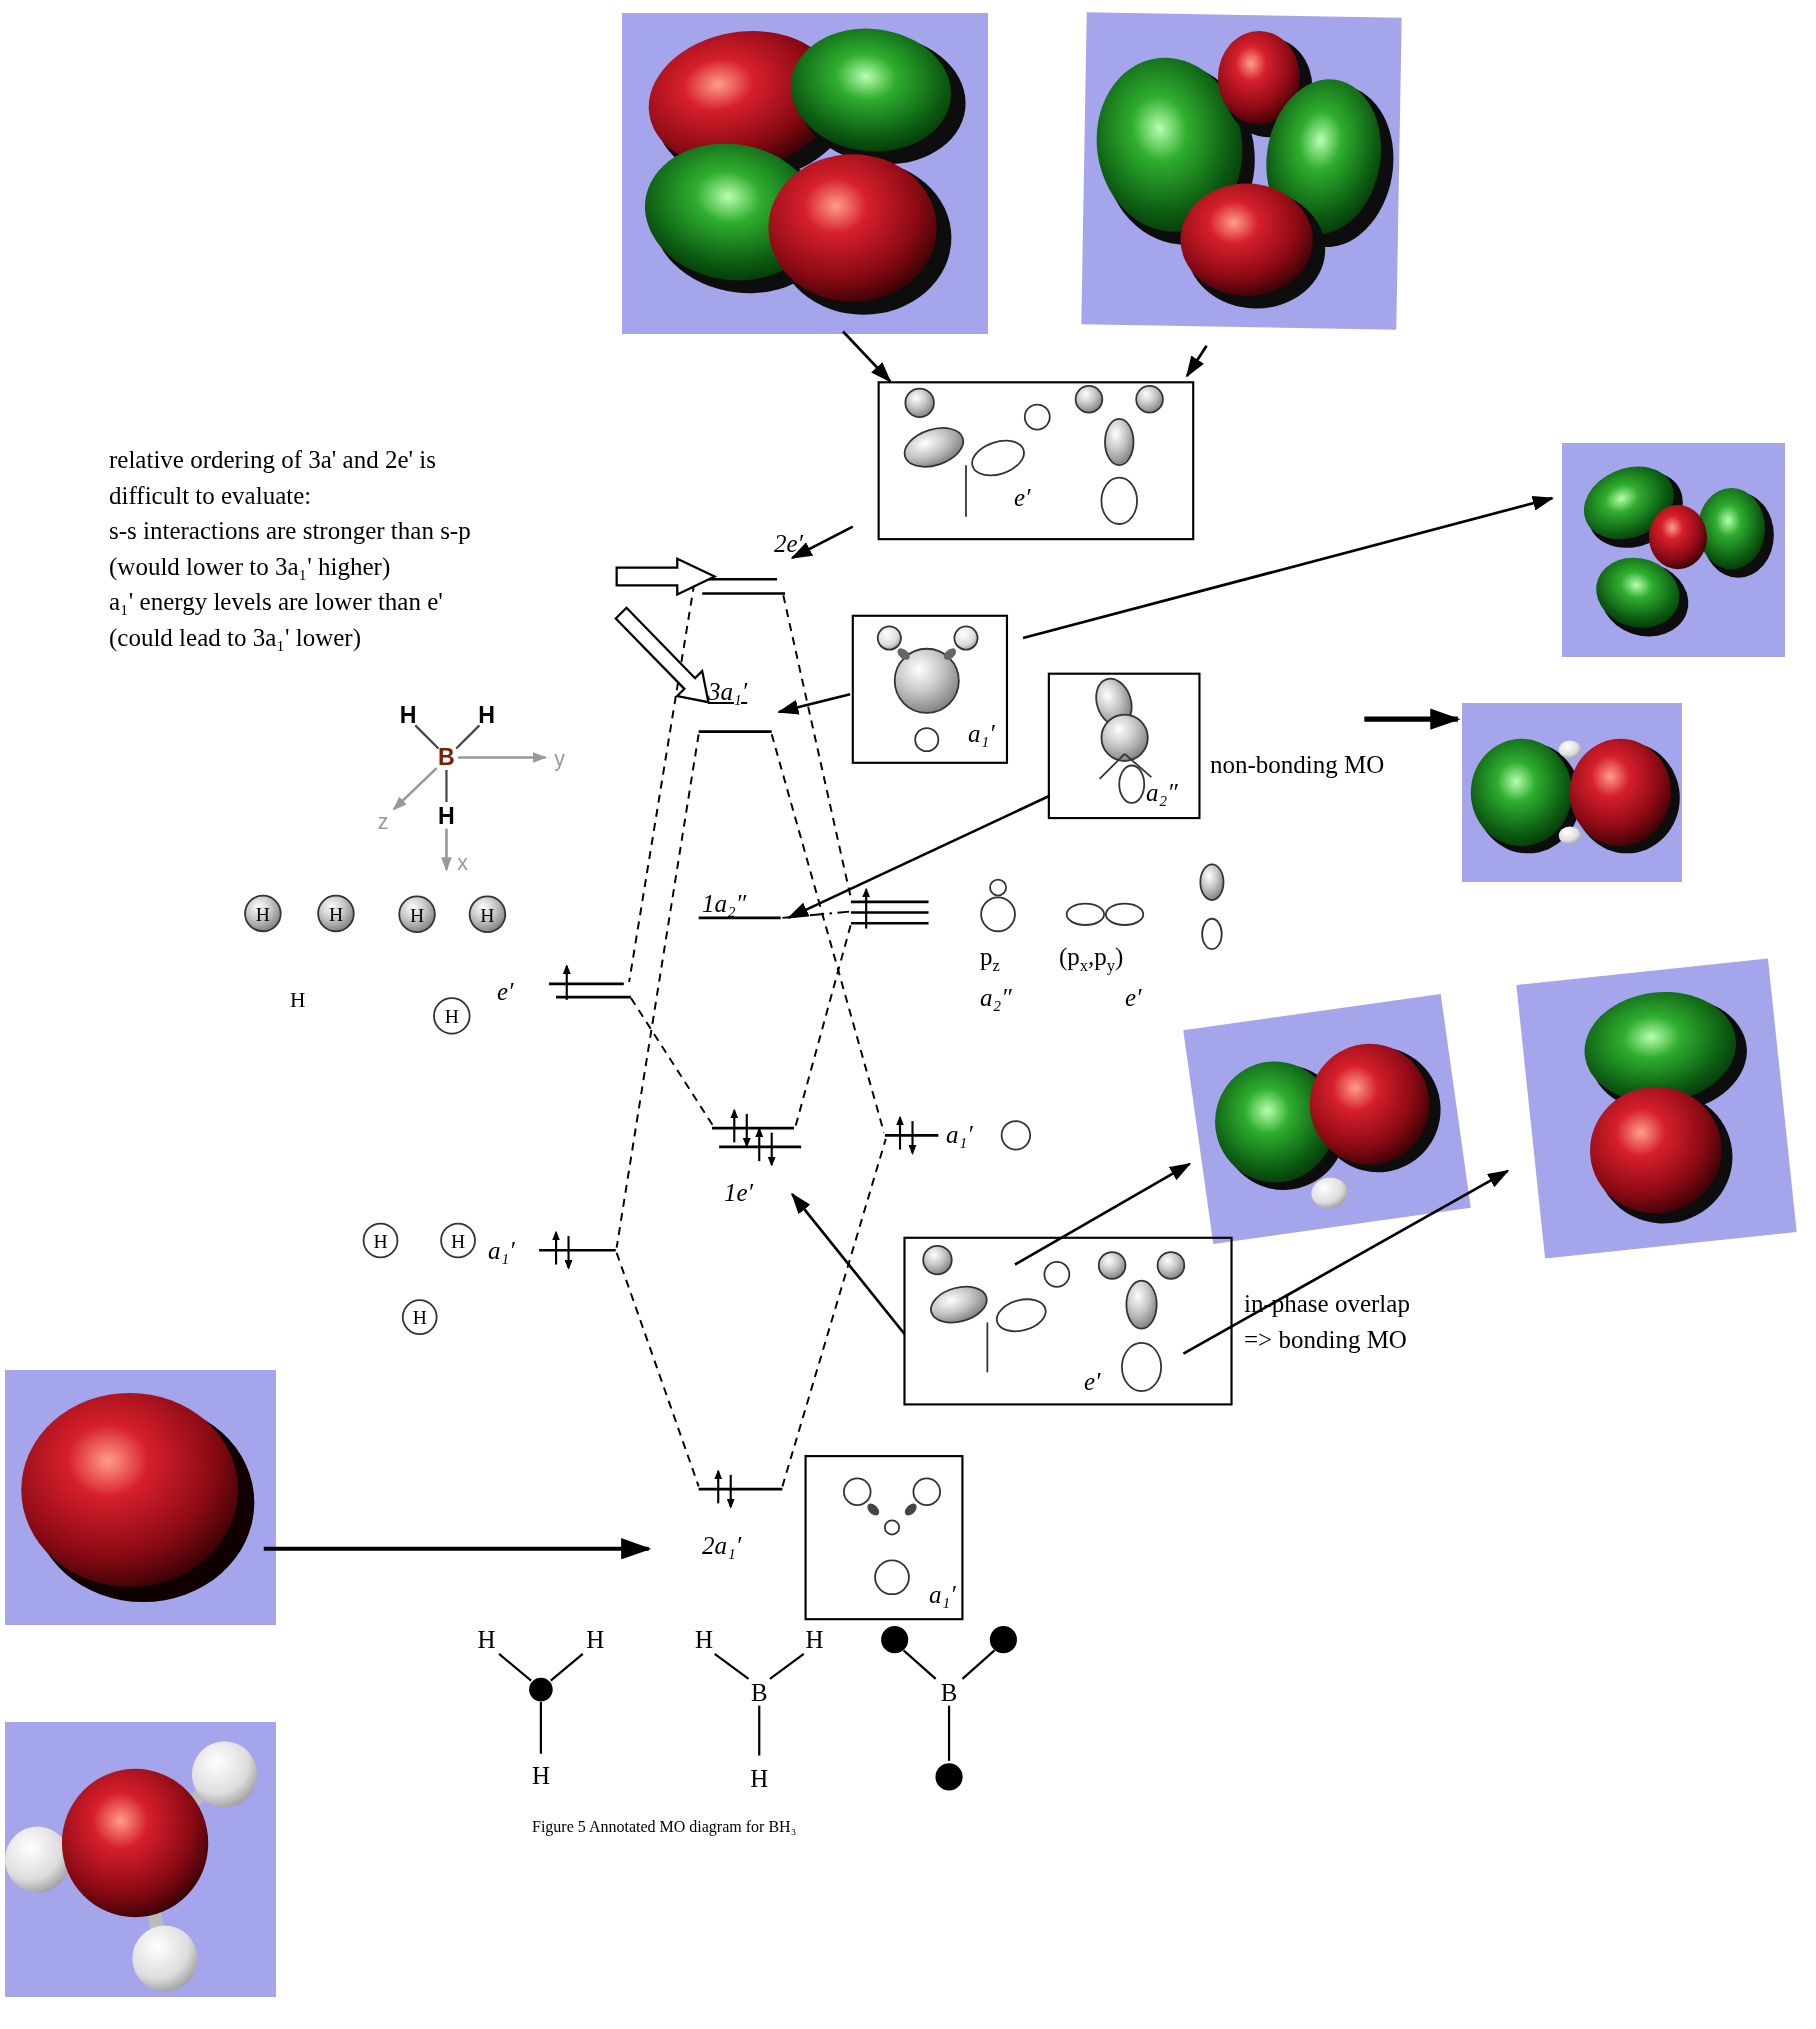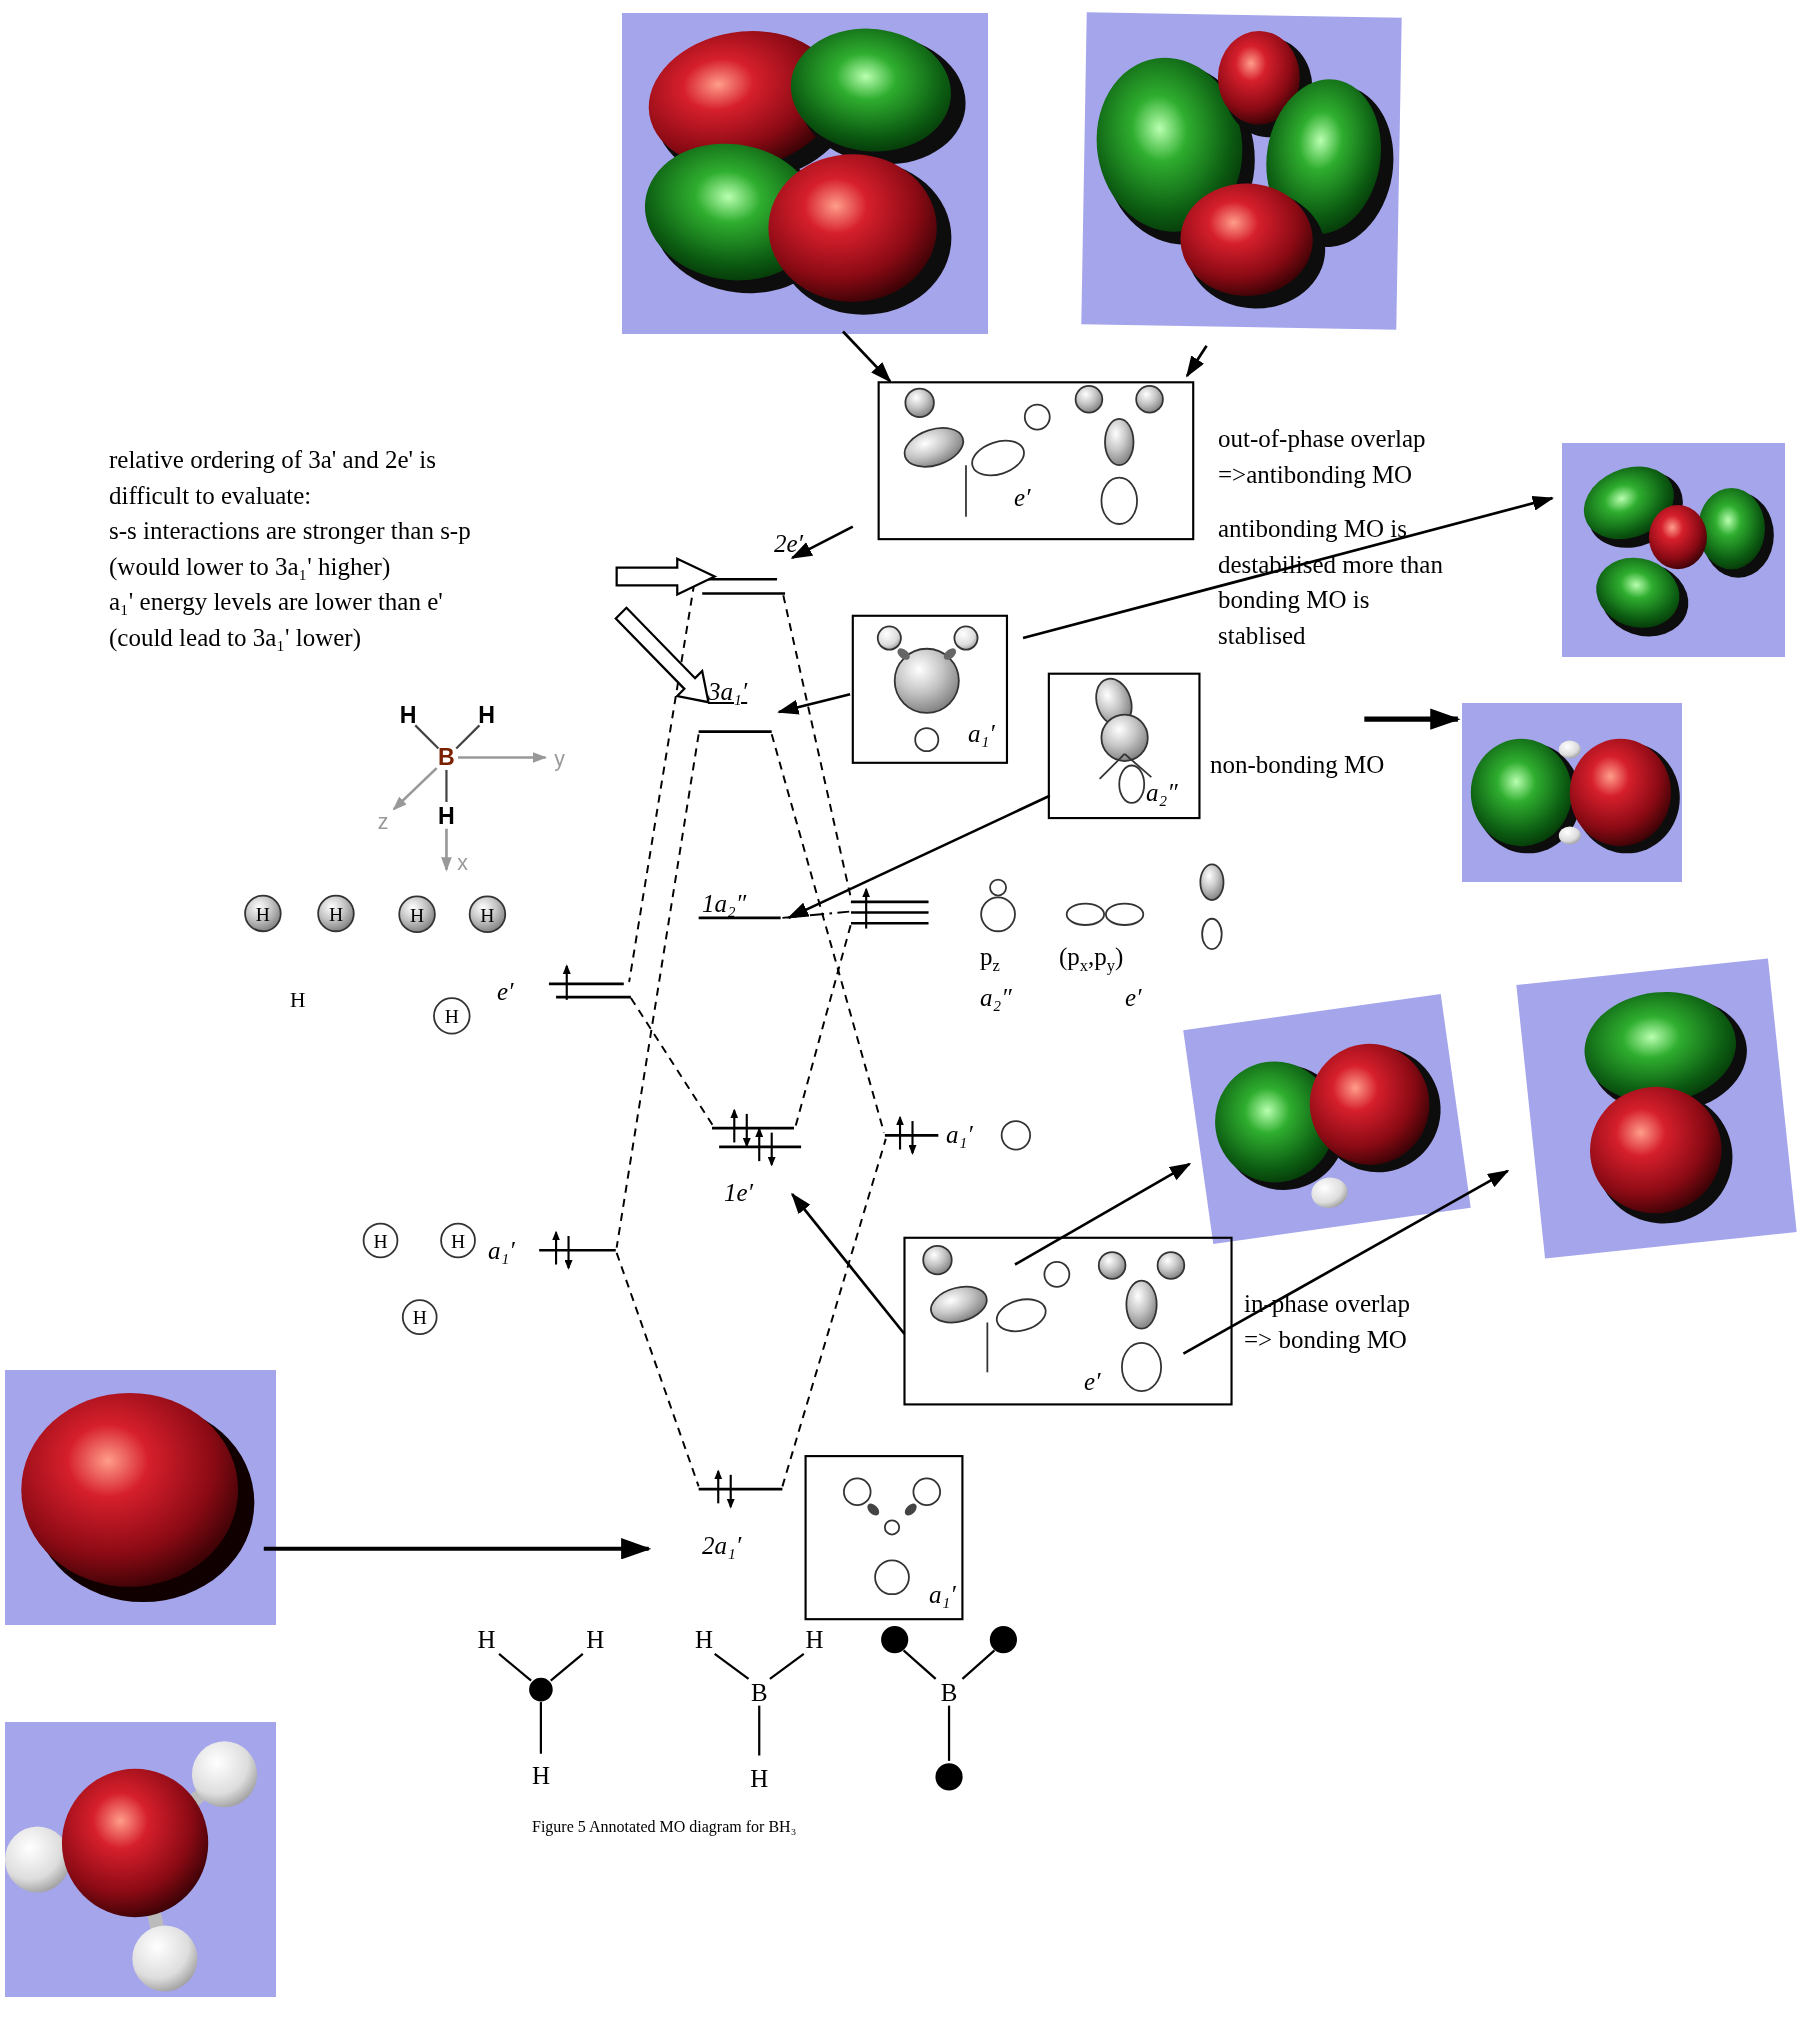--- a/index.html
+++ b/index.html
@@ -350,31 +350,21 @@
 
   <div class="note" style="left:109px;top:417px;margin-top:25px;">
     <div>relative ordering of 3a' and 2e' is</div>
     <div>difficult to evaluate:</div>
     <div>s-s interactions are stronger than s-p</div>
     <div>(would lower to 3a₁' higher)</div>
     <div>a₁' energy levels are lower than e'</div>
     <div>(could lead to 3a₁' lower)</div>
   </div>
 
-  <div class="note" style="left:1218px;top:421px;">
-    <div>out-of-phase overlap</div>
-    <div>=&gt;antibonding MO</div>
-  </div>
-
-  <div class="note" style="left:1218px;top:511px;">
-    <div>antibonding MO is</div>
-    <div>destabilised more than</div>
-    <div>bonding MO is</div>
-    <div>stablised</div>
-  </div>
+
 
   <div class="note" style="left:1210px;top:747px;">non-bonding MO</div>
 
   <div class="note" style="left:1244px;top:1286px;">
     <div>in-phase overlap</div>
     <div>=&gt; bonding MO</div>
   </div>
 
 
   <div class="lbl" style="left:726px;top:530px;margin-left:48px;">2e′</div>

